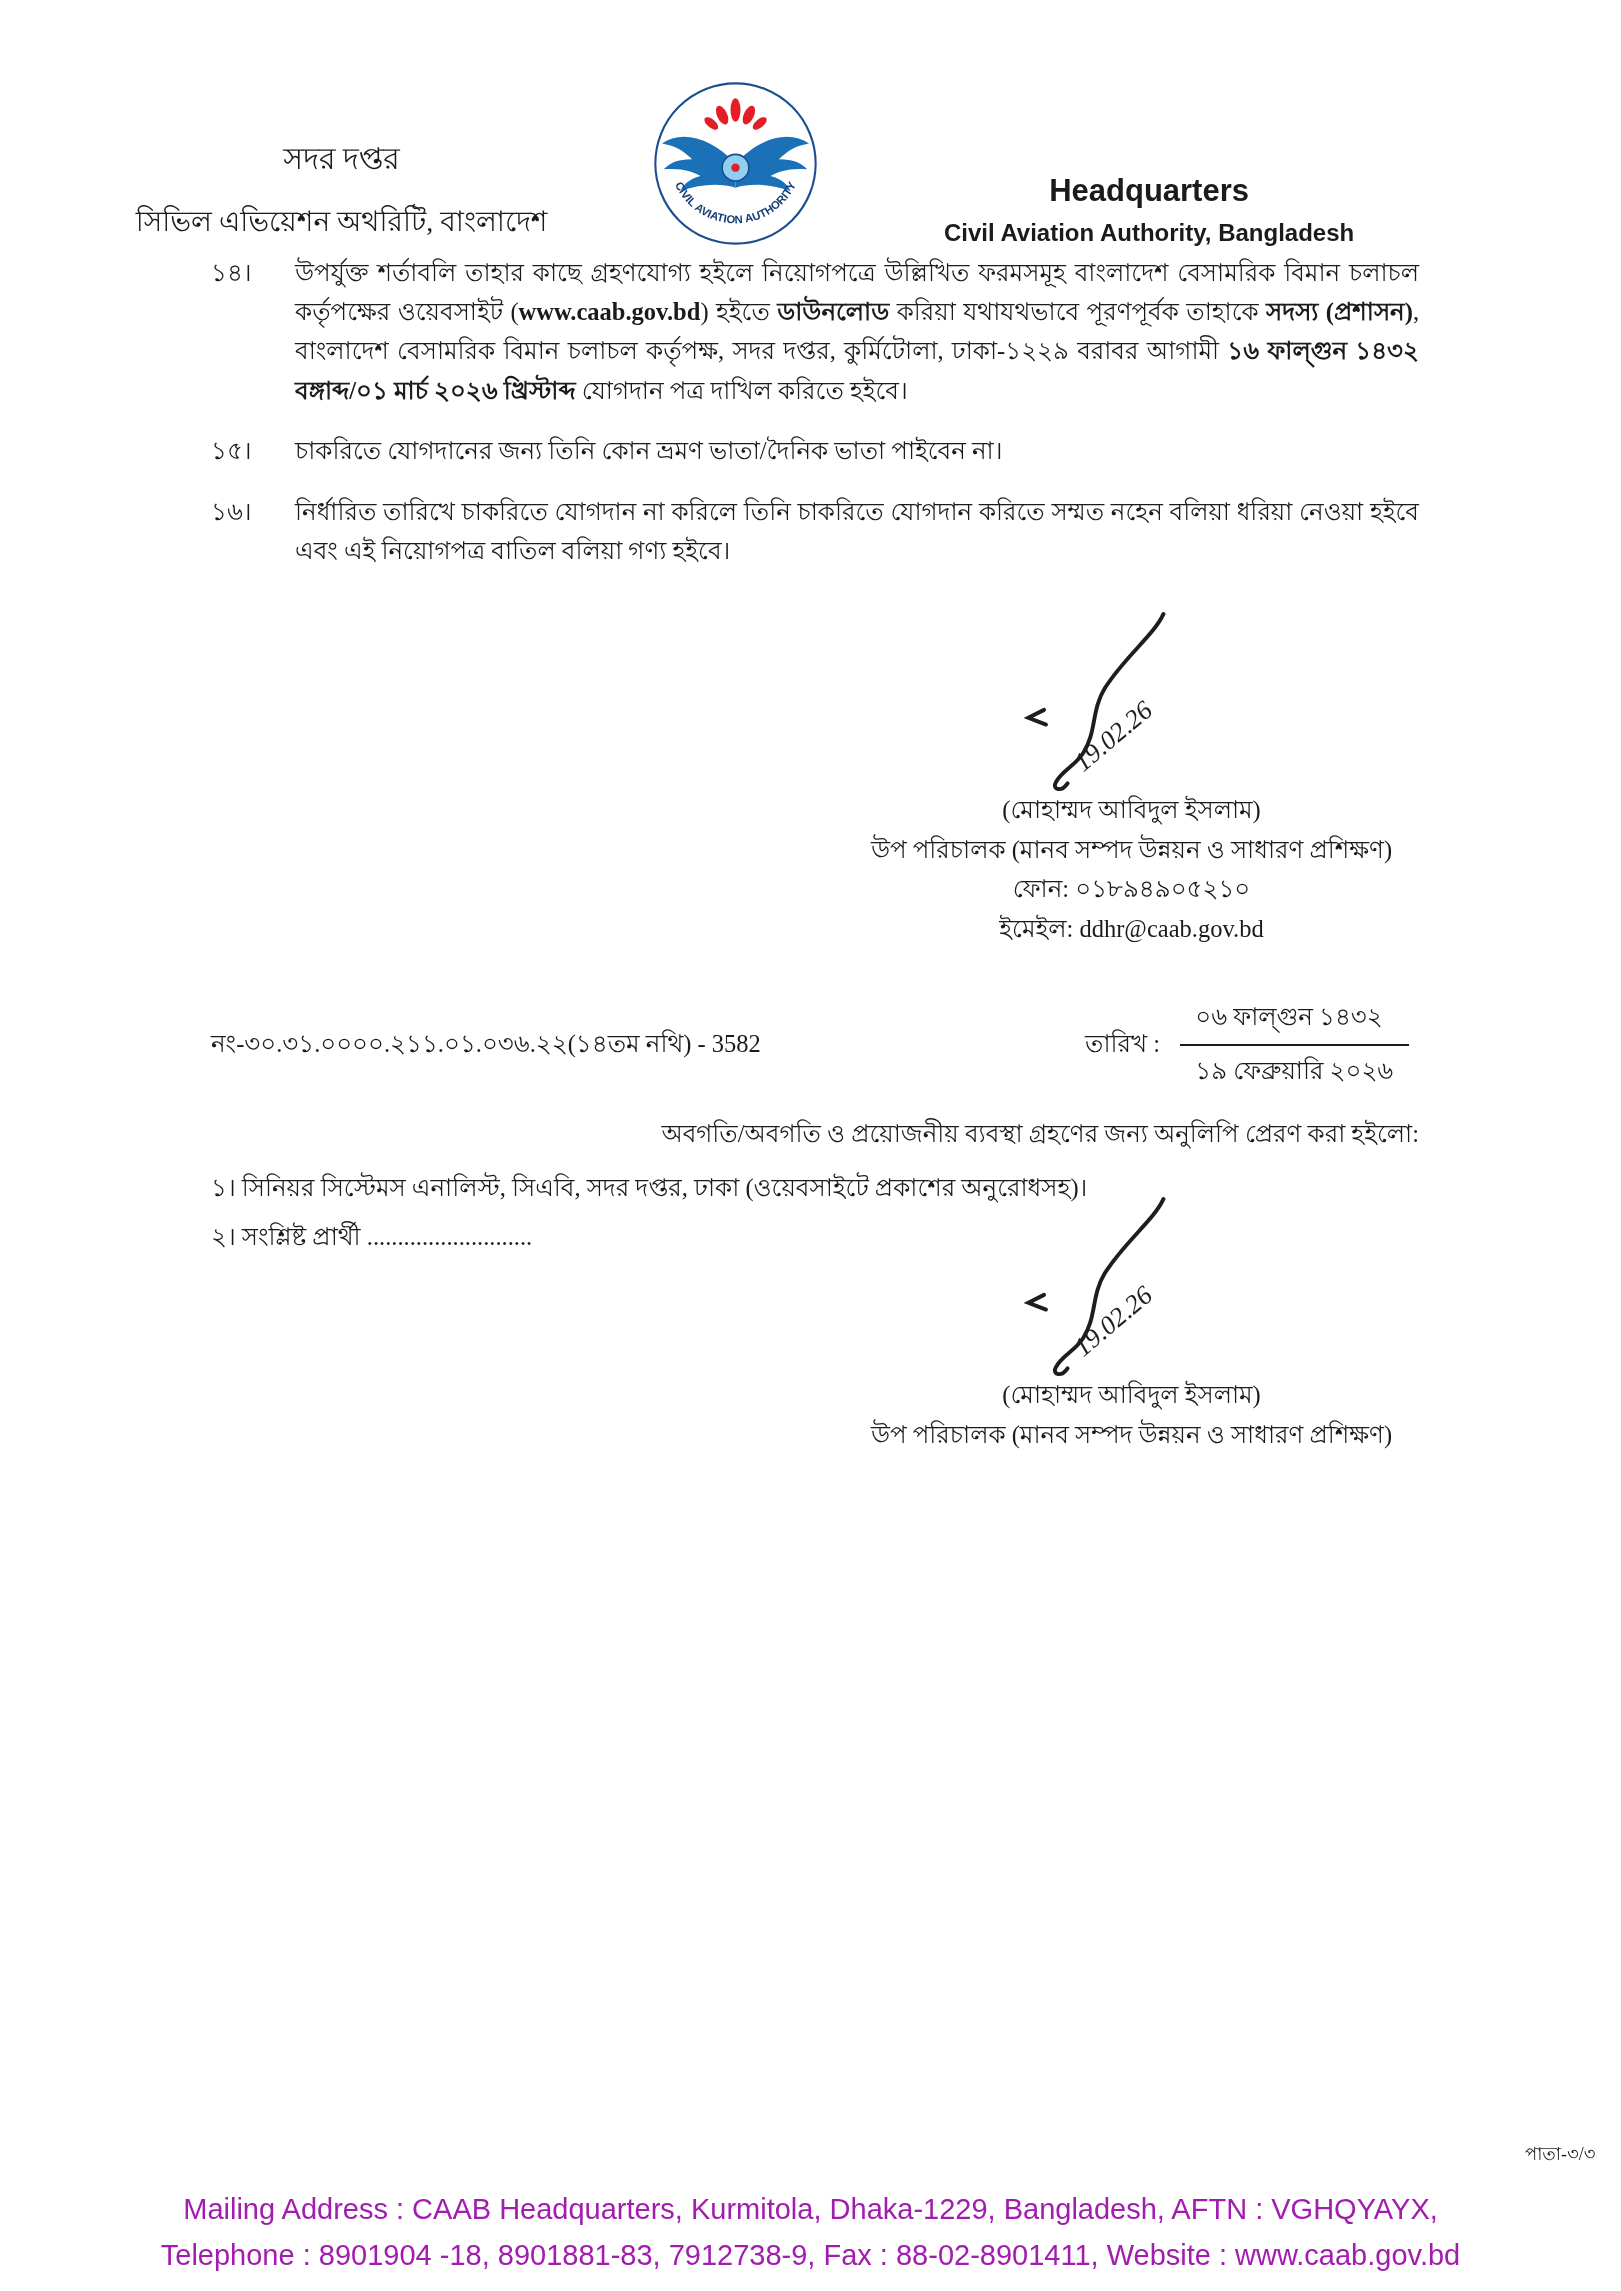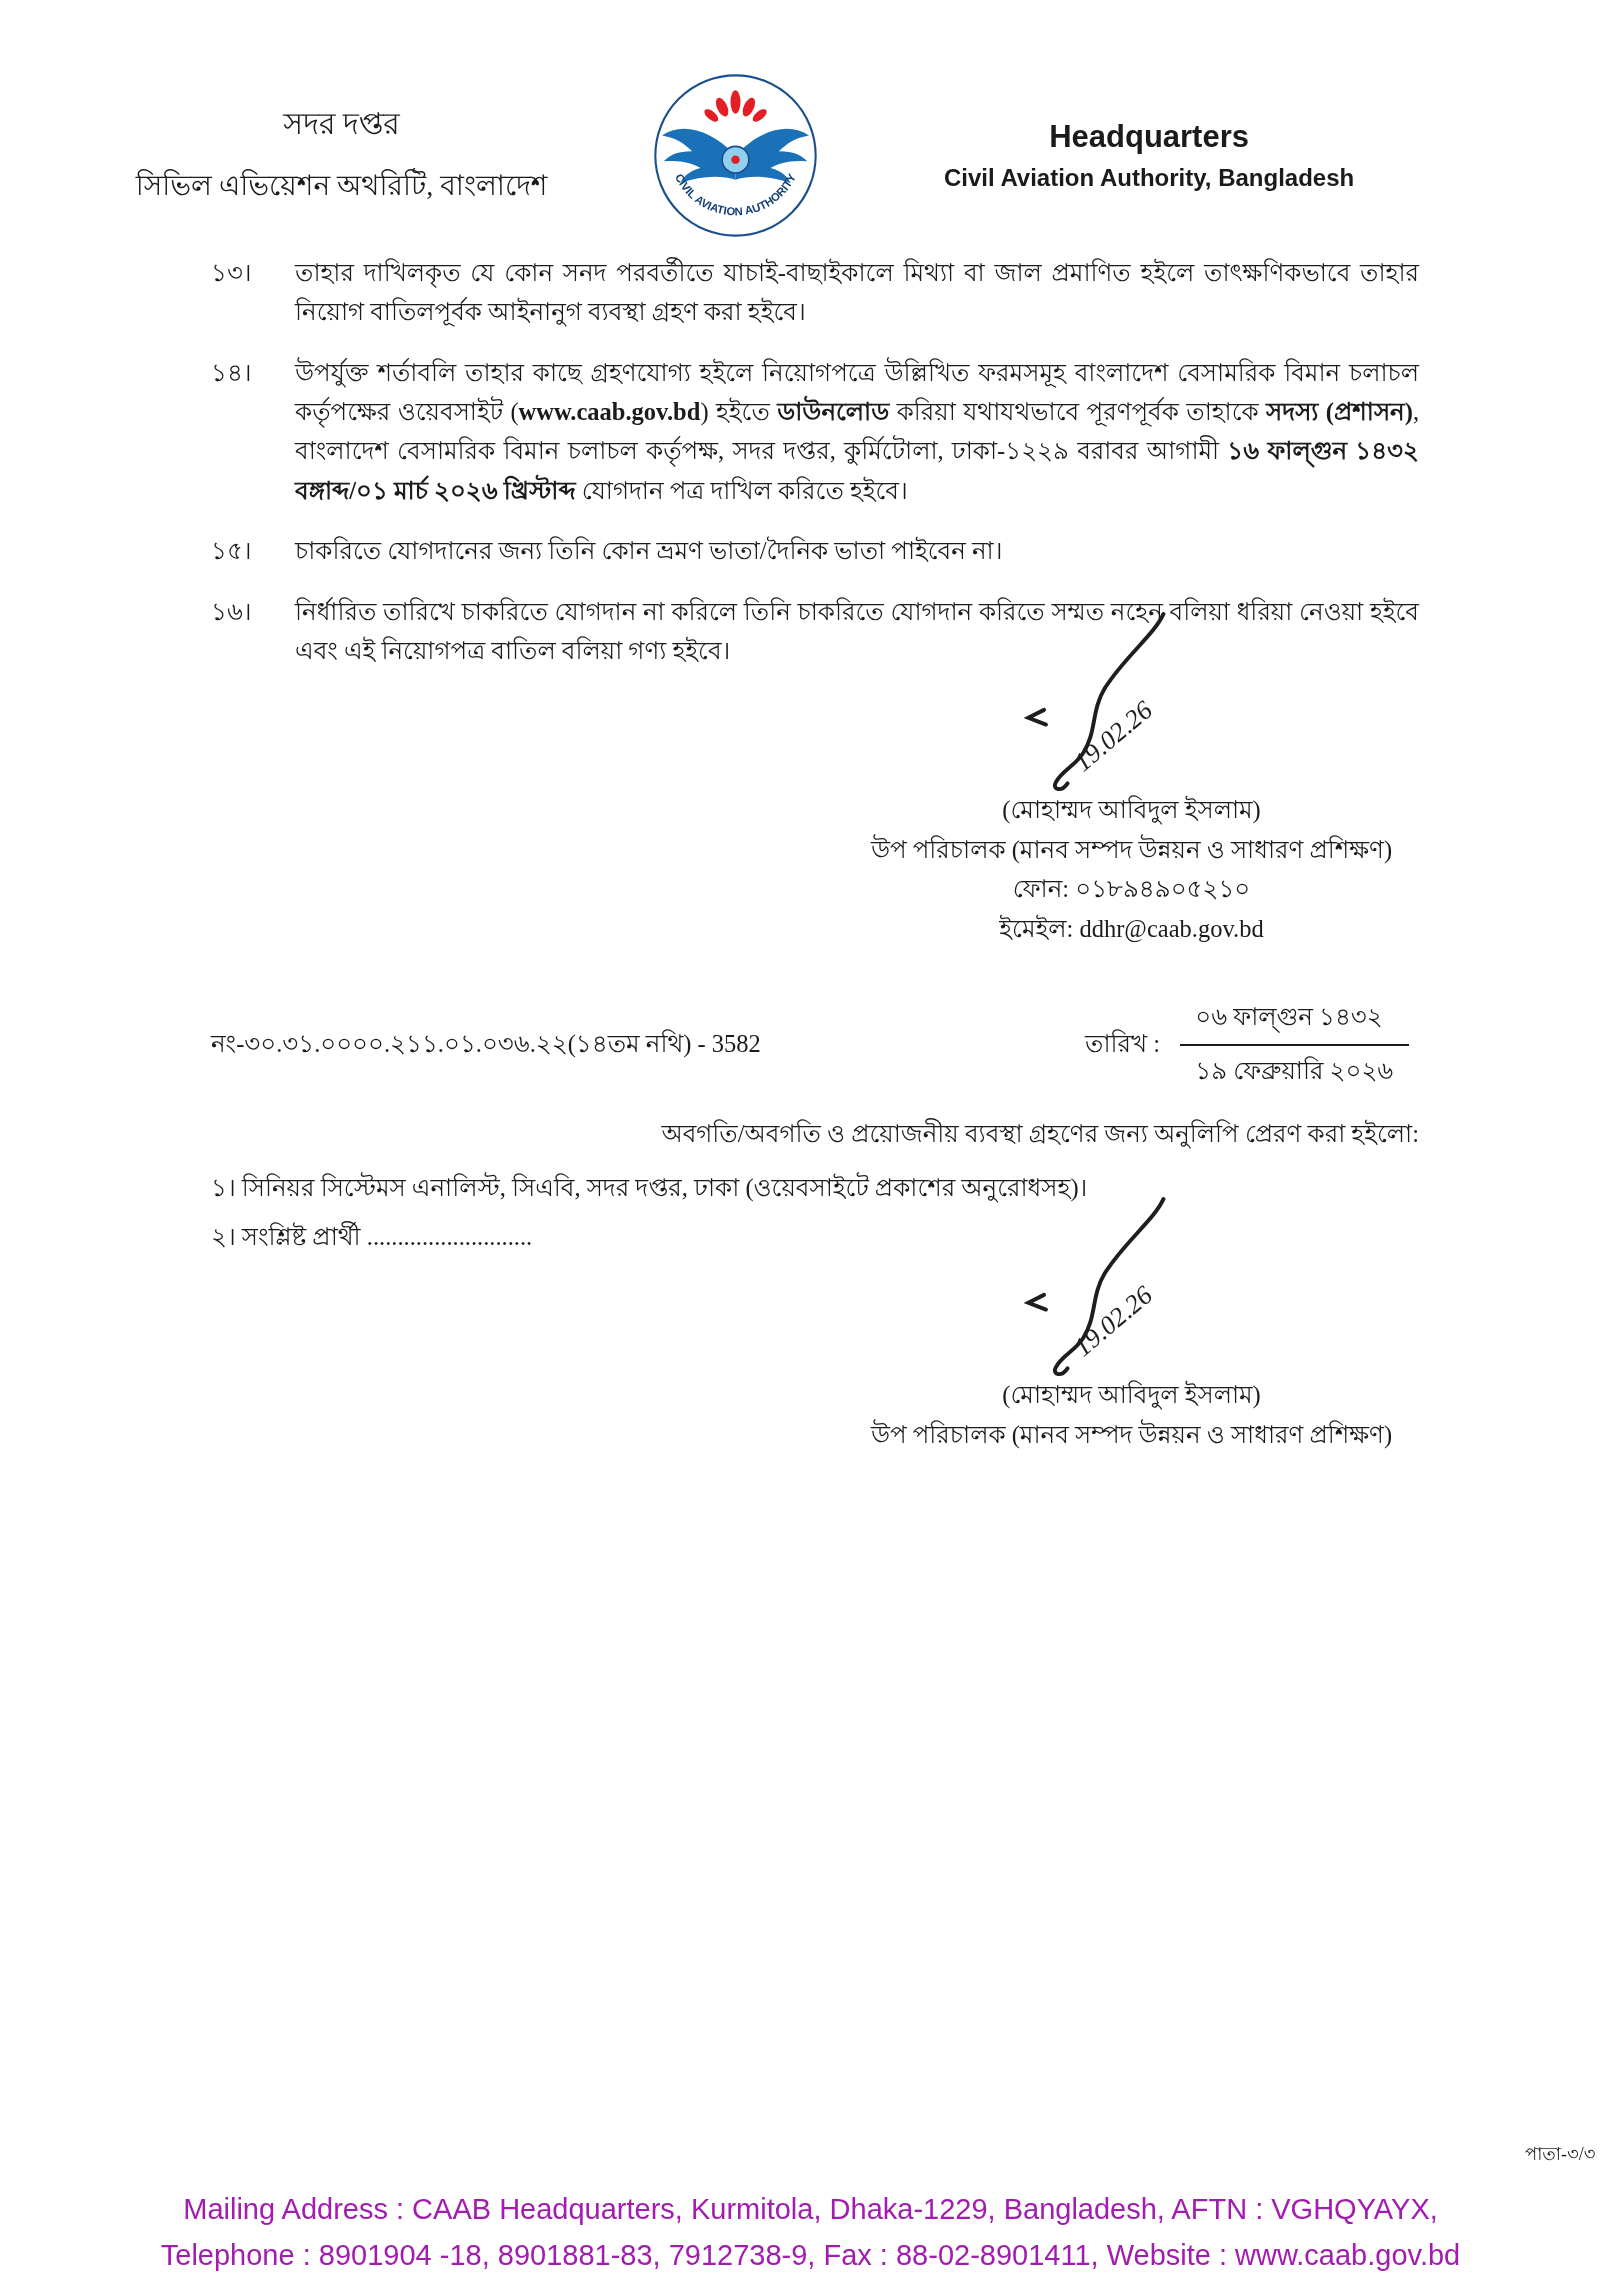--- a/index.html
+++ b/index.html
@@ -10,24 +10,24 @@
     height: 2292px;
     background: #ffffff;
     color: #1b1b1b;
     font-family: "Liberation Serif", "DejaVu Sans", serif;
     overflow: hidden;
   }
 
   
   .doc-header {
     position: absolute;
-    top: 72px; left: 69px;
+    top: 80px; left: 69px;
     width: 1372px;
     display: flex;
-    align-items: center;
+    align-items: flex-end;
     gap: 38px;
   }
   .hdr-left { width: 549px; text-align: center; }
   .hdr-left .l1 { font-size: 30px; margin-bottom: 13.7px; }
   .hdr-left .l2 { font-size: 28px; }
   .hdr-logo { width: 167px; height: 167px; flex: none; }
   .hdr-logo svg { width: 100%; height: 100%; }
   .hdr-right { width: 588px; text-align: center; font-family: "Liberation Sans", sans-serif; font-weight: bold; }
   .hdr-right .l1 { font-size: 31px; margin-bottom: 9.8px; }
   .hdr-right .l2 { font-size: 24px; }
@@ -135,24 +135,20 @@
       </svg>
     </div>
     <div class="hdr-right">
       <div class="l1">Headquarters</div>
       <div class="l2">Civil Aviation Authority, Bangladesh</div>
     </div>
   </header>
 
   <div class="clauses" id="clause-list">
       <div class="clause">
-        <span class="clause-num">১৩।</span>
-        <span class="clause-text"><span>তাহার দাখিলকৃত যে কোন সনদ পরবর্তীতে যাচাই-বাছাইকালে মিথ্যা বা জাল প্রমাণিত হইলে তাৎক্ষণিকভাবে তাহার নিয়োগ বাতিলপূর্বক আইনানুগ ব্যবস্থা গ্রহণ করা হইবে।</span></span>
-      </div>
-      <div class="clause">
         <span class="clause-num">১৪।</span>
         <span class="clause-text"><span>উপর্যুক্ত শর্তাবলি তাহার কাছে গ্রহণযোগ্য হইলে নিয়োগপত্রে উল্লিখিত ফরমসমূহ বাংলাদেশ বেসামরিক বিমান চলাচল কর্তৃপক্ষের ওয়েবসাইট (</span><b>www.caab.gov.bd</b><span>) হইতে </span><b>ডাউনলোড</b><span> করিয়া যথাযথভাবে পূরণপূর্বক তাহাকে </span><b>সদস্য (প্রশাসন)</b><span>, বাংলাদেশ বেসামরিক বিমান চলাচল কর্তৃপক্ষ, সদর দপ্তর, কুর্মিটোলা, ঢাকা-১২২৯ বরাবর আগামী </span><b>১৬ ফাল্গুন ১৪৩২ বঙ্গাব্দ/০১ মার্চ ২০২৬ খ্রিস্টাব্দ</b><span> যোগদান পত্র দাখিল করিতে হইবে।</span></span>
       </div>
       <div class="clause">
         <span class="clause-num">১৫।</span>
         <span class="clause-text"><span>চাকরিতে যোগদানের জন্য তিনি কোন ভ্রমণ ভাতা/দৈনিক ভাতা পাইবেন না।</span></span>
       </div>
       <div class="clause">
         <span class="clause-num">১৬।</span>
         <span class="clause-text"><span>নির্ধারিত তারিখে চাকরিতে যোগদান না করিলে তিনি চাকরিতে যোগদান করিতে সম্মত নহেন বলিয়া ধরিয়া নেওয়া হইবে এবং এই নিয়োগপত্র বাতিল বলিয়া গণ্য হইবে।</span></span>

